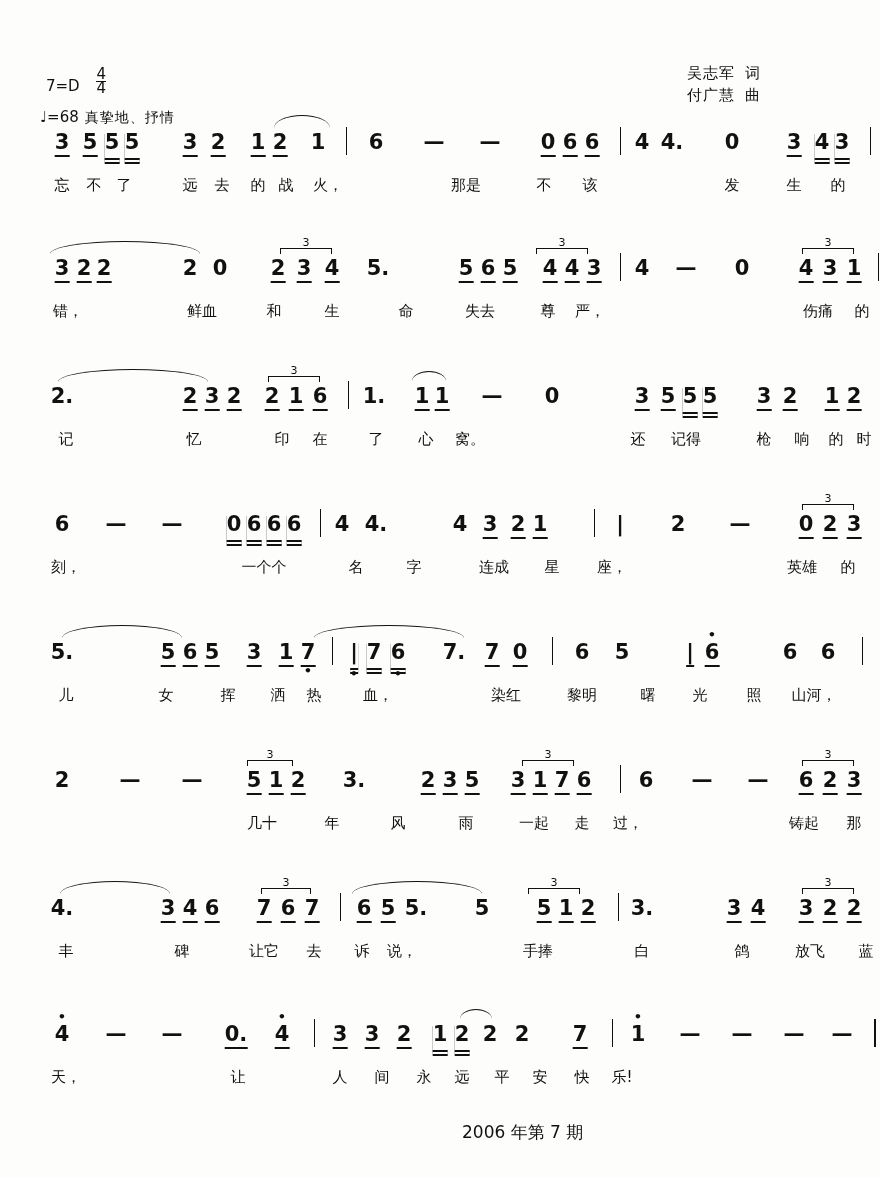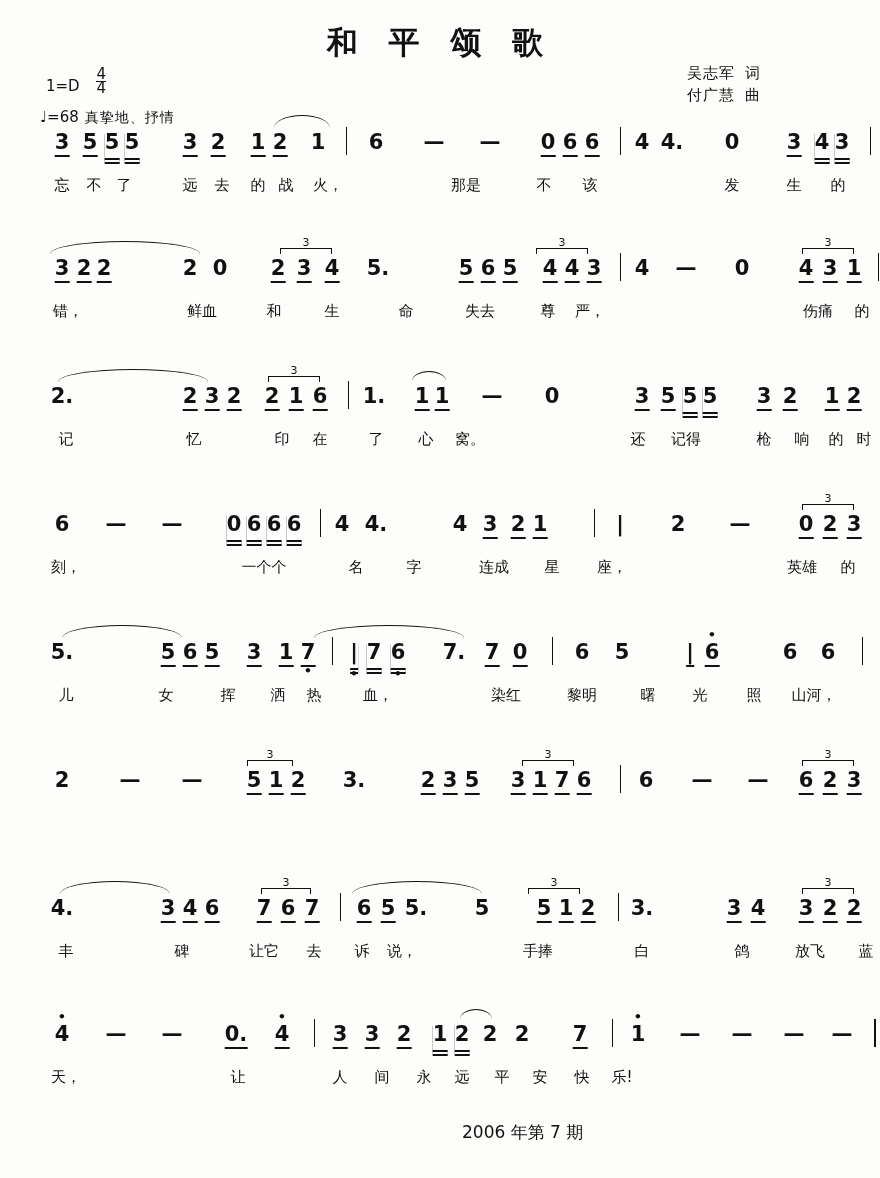--- a/index.html
+++ b/index.html
@@ -185,33 +185,32 @@
     color: #2b8f2b;
     font-family: "Liberation Sans", sans-serif;
     letter-spacing: 0.5px;
   }
 </style>
 </head>
 <body>
 
 <div id="sheet">
 
-  <div class="title">和 平 颂 歌</div>
 
   <div class="credits">
     <div>
       <span class="name">吴志军</span><span class="role">词</span>
     </div>
     <div>
       <span class="name">付广慧</span><span class="role">曲</span>
     </div>
   </div>
 
   <div class="keyblock">
-    <span class="keysig">1=D</span>
+    <span class="keysig">7=D</span>
     <span class="meter">
       <span class="num">4</span>
       <span class="den">4</span>
     </span>
   </div>
   <div class="tempoline">
     <span class="note">♩=68</span><span class="expr">真挚地、抒情</span>
   </div>
 
   <div class="system" style="top:130px">
@@ -452,20 +451,31 @@
       <span class="n u1" style="left:542px">6</span>
       <span class="bar" style="left:578px"></span>
       <span class="n" style="left:604px">6</span>
       <span class="n" style="left:660px">—</span>
       <span class="n" style="left:716px">—</span>
       <span class="n u1" style="left:764px">6</span>
       <span class="n u1" style="left:788px">2</span>
       <span class="n u1" style="left:812px">3</span>
 
     </div>
+    <div class="lyrics">
+      <span class="ly" style="left:220px">几十</span>
+      <span class="ly" style="left:290px">年</span>
+      <span class="ly" style="left:356px">风</span>
+      <span class="ly" style="left:424px">雨</span>
+      <span class="ly" style="left:492px">一起</span>
+      <span class="ly" style="left:540px">走</span>
+      <span class="ly" style="left:586px">过，</span>
+      <span class="ly" style="left:762px">铸起</span>
+      <span class="ly" style="left:812px">那</span>
+    </div>
   </div>
 
   <div class="system" style="top:896px">
     <div class="notes">
       <span class="slur" style="left:18px; width:110px;"></span>
       <span class="slur" style="left:310px; width:130px;"></span>
       <span class="tuplet" style="left:244px; width:50px;"><span>3</span><span class="br"></span></span>
       <span class="tuplet" style="left:512px; width:52px;"><span>3</span><span class="br"></span></span>
       <span class="tuplet" style="left:786px; width:52px;"><span>3</span><span class="br"></span></span>
       <span class="n" style="left:20px">4.</span>

